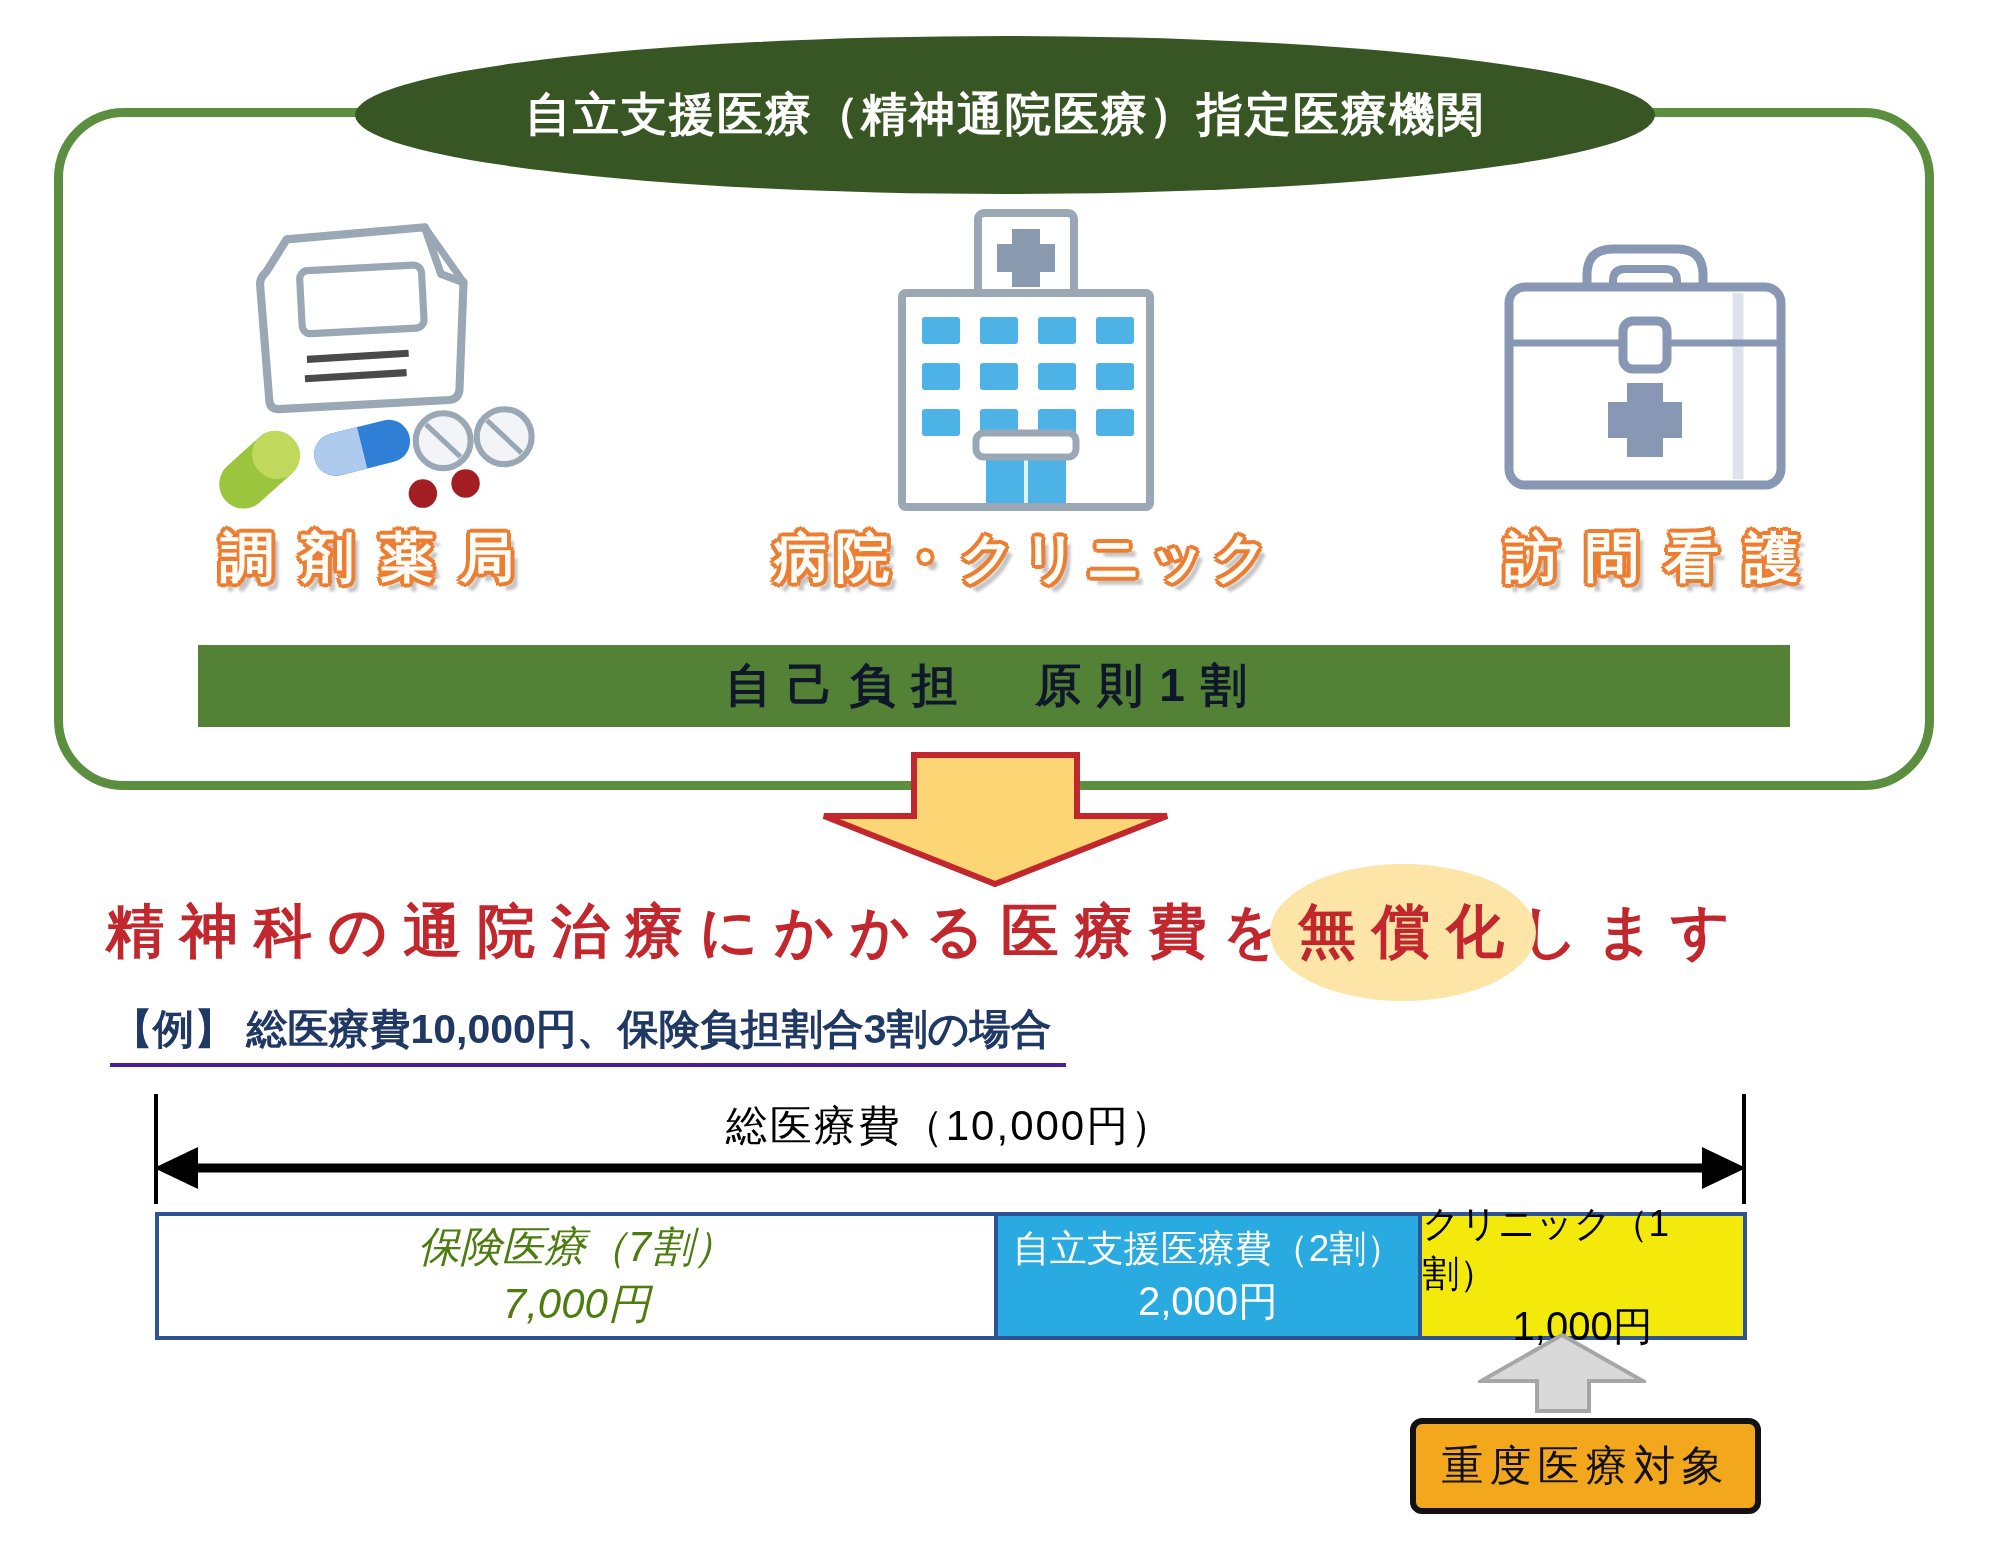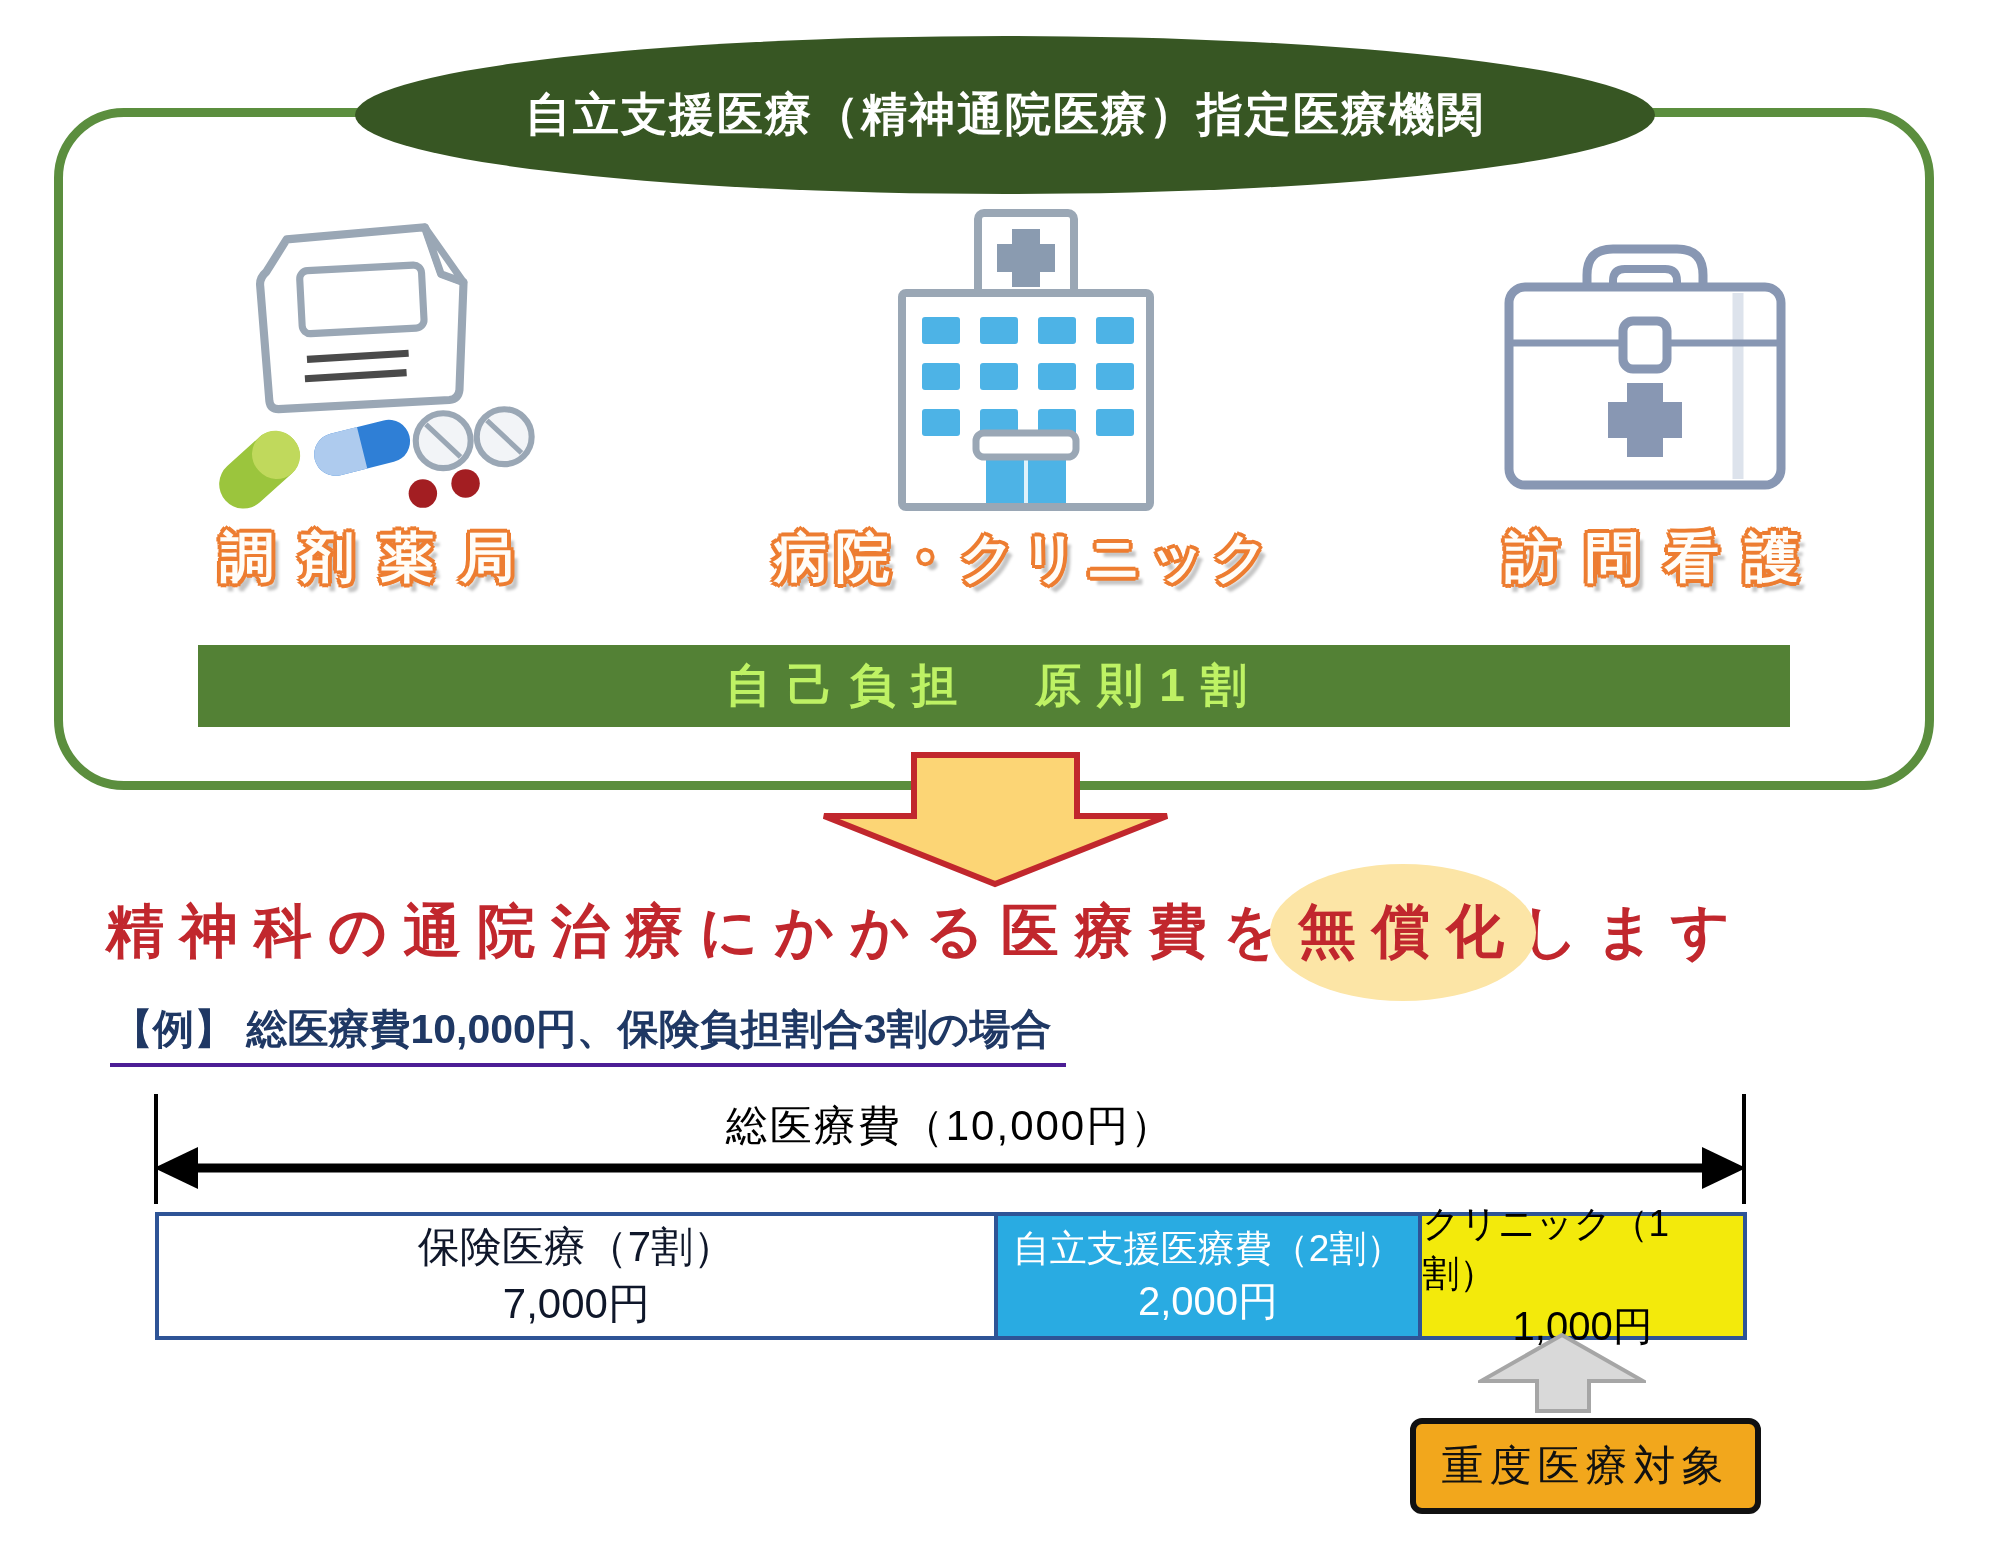--- a/index.html
+++ b/index.html
@@ -27,21 +27,21 @@
     text-shadow:-3px -3px 0 #ed7d31, 3px -3px 0 #ed7d31, -3px 3px 0 #ed7d31, 3px 3px 0 #ed7d31,
                 -4px 0 0 #ed7d31, 4px 0 0 #ed7d31, 0 4px 0 #ed7d31, 0 -4px 0 #ed7d31,
                 7px 8px 3px #c4c4c4;}
   .flabel.l1{left:170px;width:420px;letter-spacing:26px;}
   .flabel.l2{left:735px;width:580px;letter-spacing:8px;}
   .flabel.l3{left:1455px;width:420px;letter-spacing:26px;}
 
   
   .copay-banner{position:absolute;left:198px;top:645px;width:1592px;height:82px;background:#538135;
     display:flex;align-items:center;justify-content:center;z-index:2;}
-  .copay-banner span{color:#bef264;font-size:46px;font-weight:bold;letter-spacing:16px;white-space:nowrap;}
+  .copay-banner span{color:#0f172a;font-size:46px;font-weight:bold;letter-spacing:16px;white-space:nowrap;}
 
   
   .down-arrow{position:absolute;left:821px;top:752px;width:349px;height:136px;z-index:6;}
 
   
   .headline{position:absolute;left:0;top:893px;width:1852px;text-align:center;color:#c1272d;
     font-size:58px;font-weight:bold;letter-spacing:16px;white-space:nowrap;z-index:2;}
   .headline .hl{position:relative;z-index:0;}
   .headline .hl::before{content:"";position:absolute;left:-28px;right:-16px;top:-34px;bottom:-38px;
     background:#fce5a6;border-radius:50%;z-index:-1;}
@@ -52,21 +52,21 @@
 
   
   .measure{position:absolute;left:150px;top:1092px;width:1600px;height:118px;}
   .measure-label{position:absolute;left:150px;top:1098px;width:1600px;text-align:center;
     color:#000;font-size:42px;letter-spacing:2px;}
 
   
   .cost-bar{position:absolute;left:155px;top:1212px;width:1592px;height:128px;
     border:4px solid #2e5496;box-sizing:border-box;display:flex;background:#fff;}
   .seg{display:flex;flex-direction:column;align-items:center;justify-content:center;box-sizing:border-box;line-height:1.35;}
-  .seg1{width:52.7%;background:#ffffff;color:#0f172a;}
+  .seg1{width:52.7%;background:#ffffff;color:#4d7c0f;font-style:italic;}
   .seg2{width:26.8%;background:#29abe2;color:#fff;border-left:4px solid #2e5496;}
   .seg3{width:20.5%;background:#f3ea0b;color:#000;border-left:4px solid #2e5496;}
   .seg1 .seg-label,.seg1 .seg-amount{font-size:42px;}
   .seg2 .seg-label,.seg3 .seg-label{font-size:37px;}
   .seg2 .seg-amount,.seg3 .seg-amount{font-size:40px;}
 
   
   .up-arrow{position:absolute;left:1478px;top:1333px;width:168px;height:80px;}
 
   

